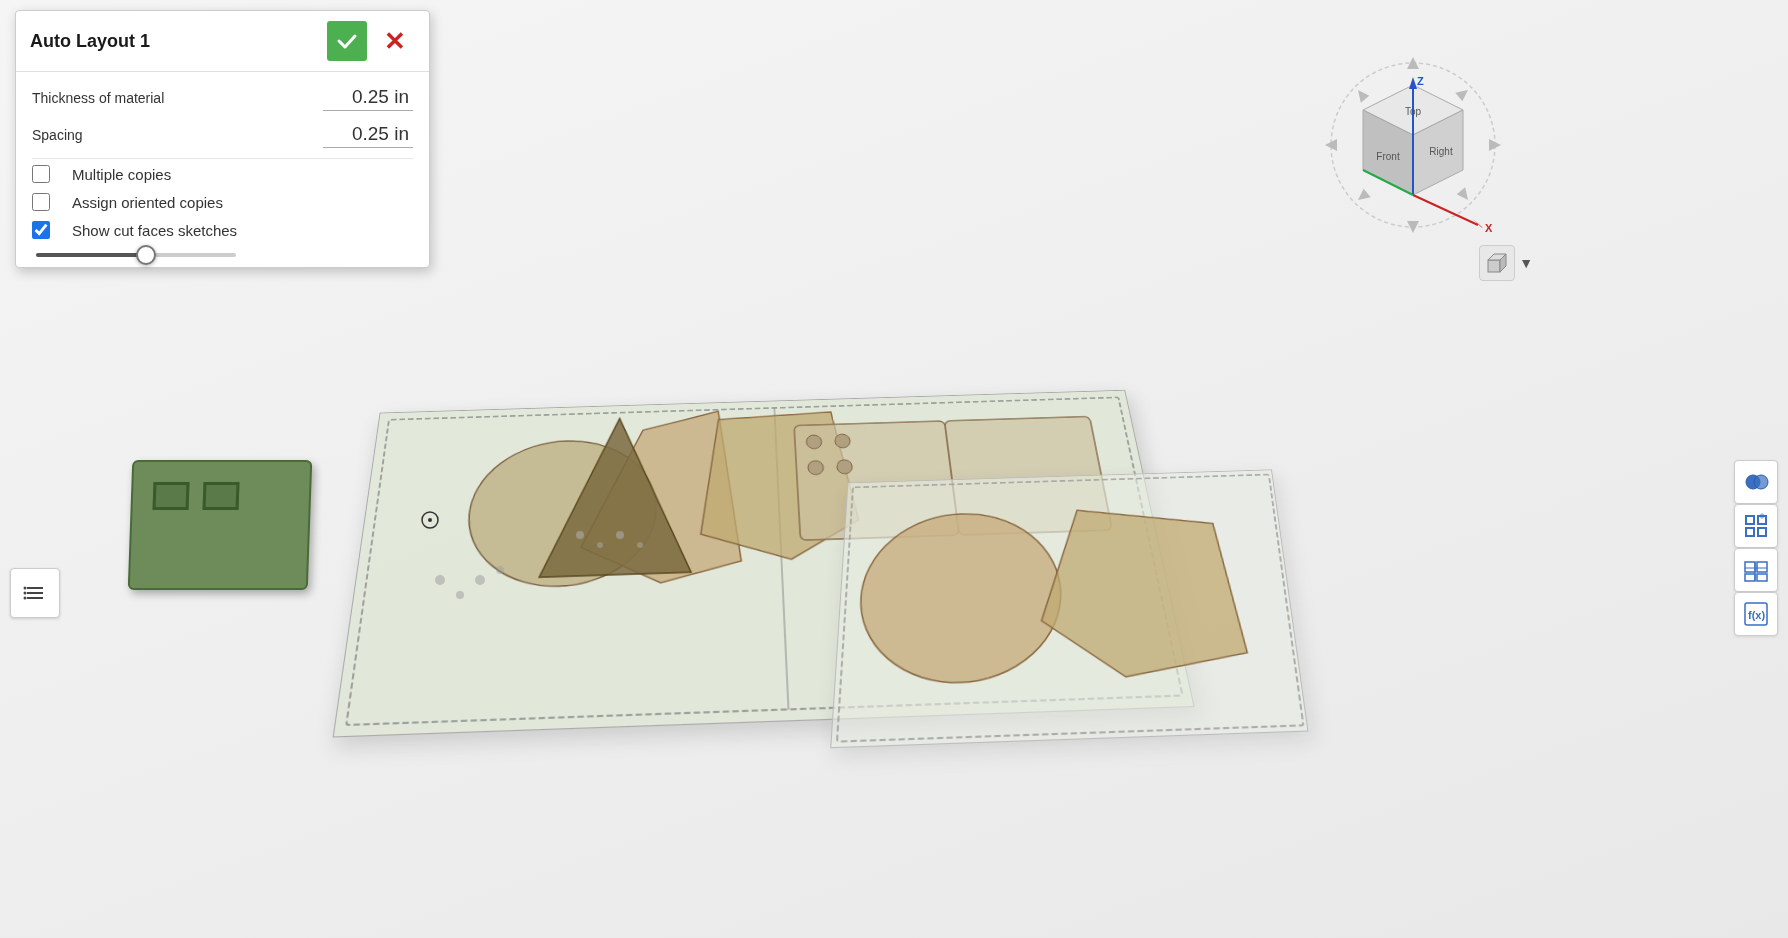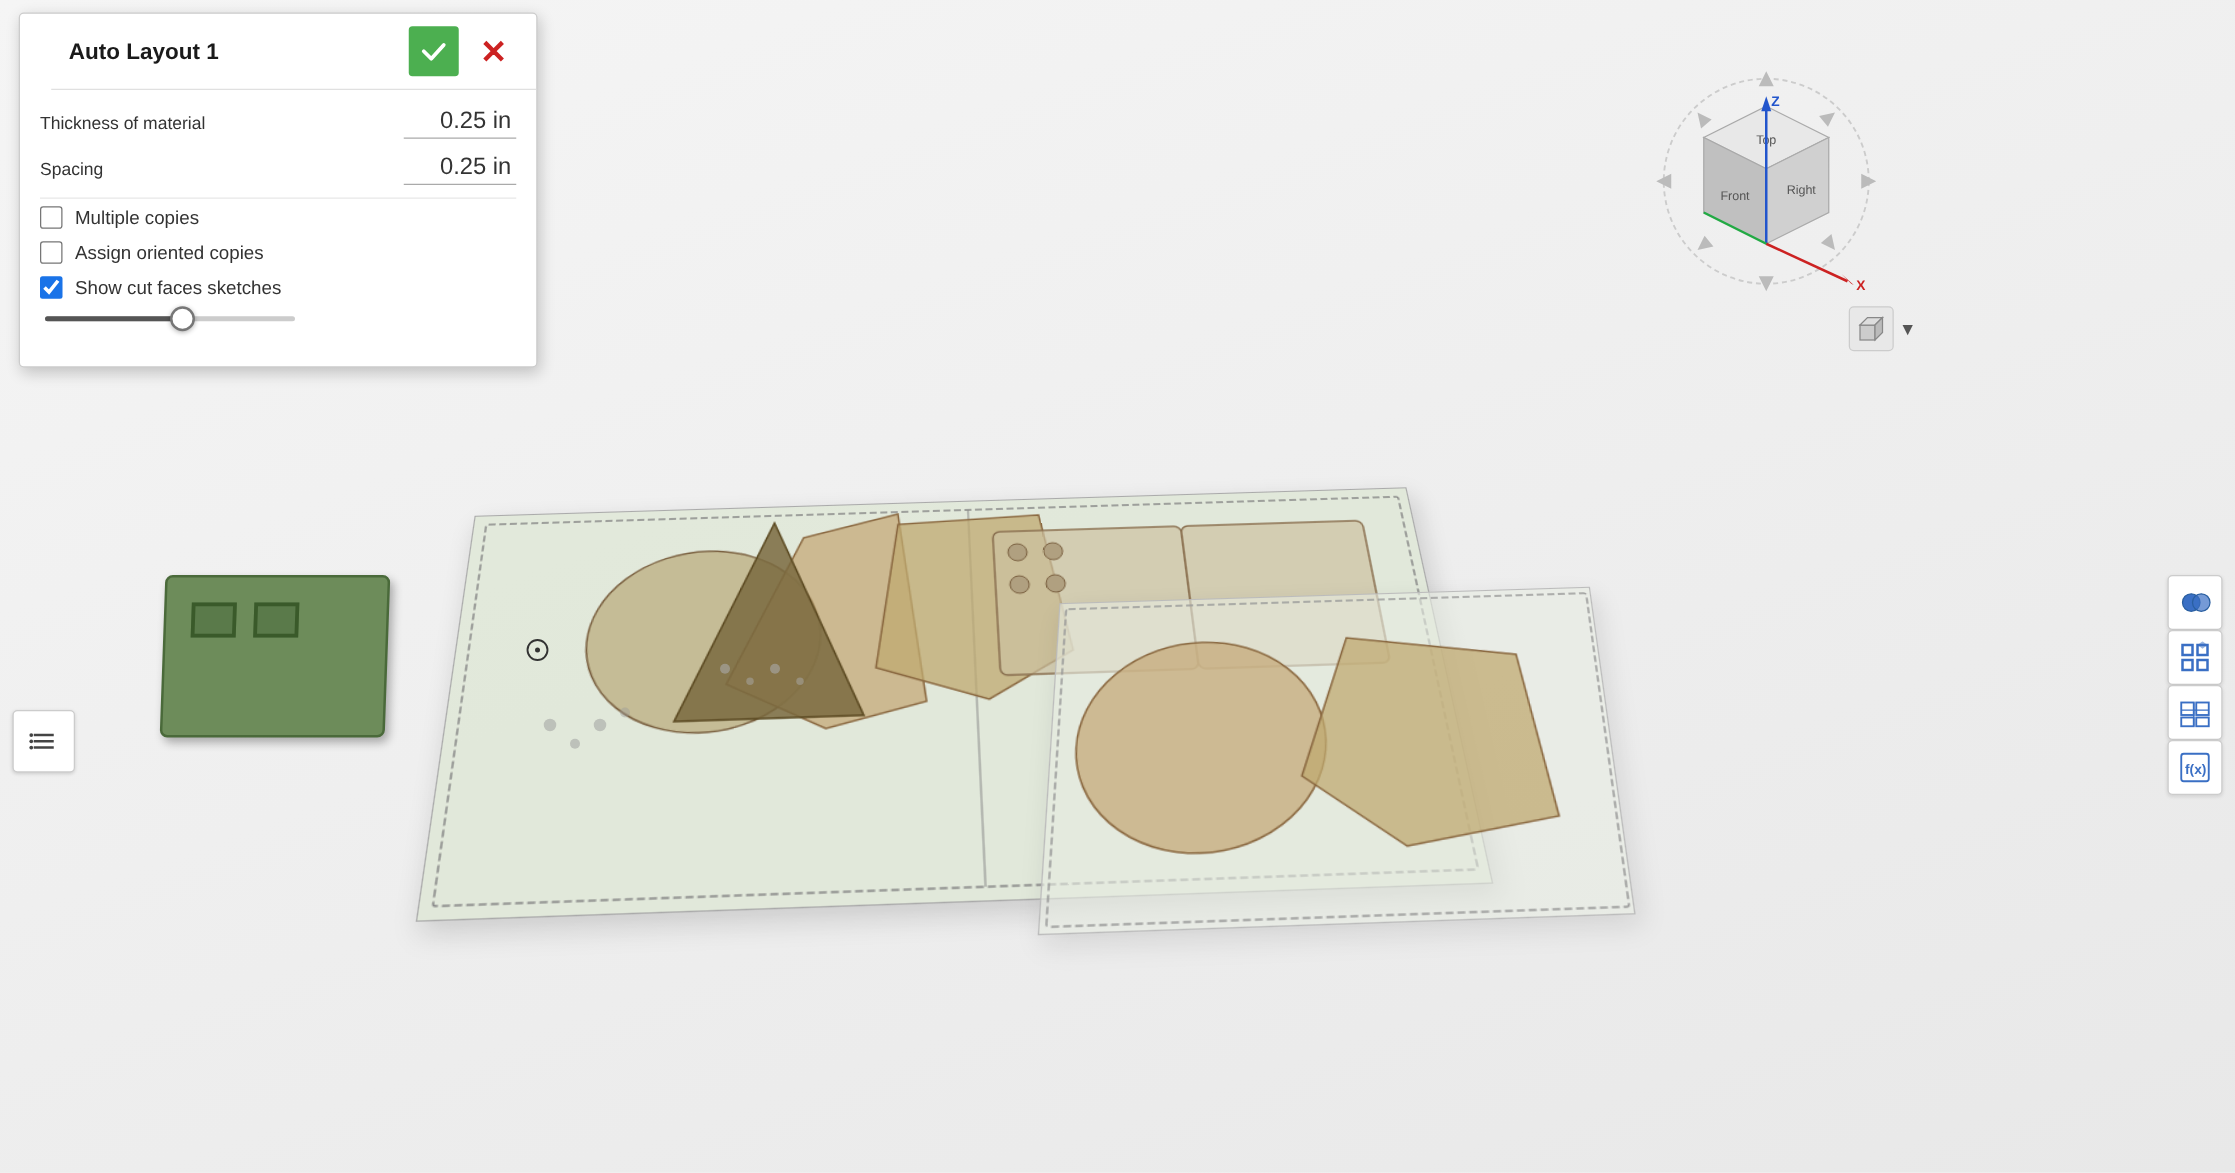--- a/index.html
+++ b/index.html
@@ -32,21 +32,20 @@
       box-shadow: 2px 4px 12px rgba(0,0,0,0.2);
       z-index: 100;
     }
 
     .dialog-header {
       display: flex;
       align-items: center;
       justify-content: space-between;
       padding: 10px 14px;
       border-bottom: 1px solid #e0e0e0;
-      margin-left: 25px;
     }
 
     .dialog-title {
       font-size: 18px;
       font-weight: 700;
       color: #1a1a1a;
     }
 
     .dialog-buttons {
       display: flex;
@@ -74,21 +73,21 @@
       cursor: pointer;
       display: flex;
       align-items: center;
       justify-content: center;
       font-size: 26px;
       color: #cc2222;
       font-weight: bold;
     }
 
     .dialog-body {
-      padding: 12px 16px 28px 16px;
+      padding: 12px 16px 2px 16px;
     }
 
     .field-row {
       display: flex;
       align-items: center;
       justify-content: space-between;
       margin-bottom: 10px;
     }
 
     .field-label {
@@ -111,21 +110,21 @@
     .field-value.active {
       border-bottom: 2px solid #1a73e8;
       background: #c8dcf8;
       color: #111;
     }
 
     .checkbox-row {
       display: flex;
       align-items: center;
       margin-bottom: 10px;
-      gap: 10px;
+      gap: 22px;
     }
 
     .checkbox-row input[type="checkbox"] {
       width: 18px;
       height: 18px;
       cursor: pointer;
       accent-color: #1a73e8;
     }
 
     .checkbox-label {

